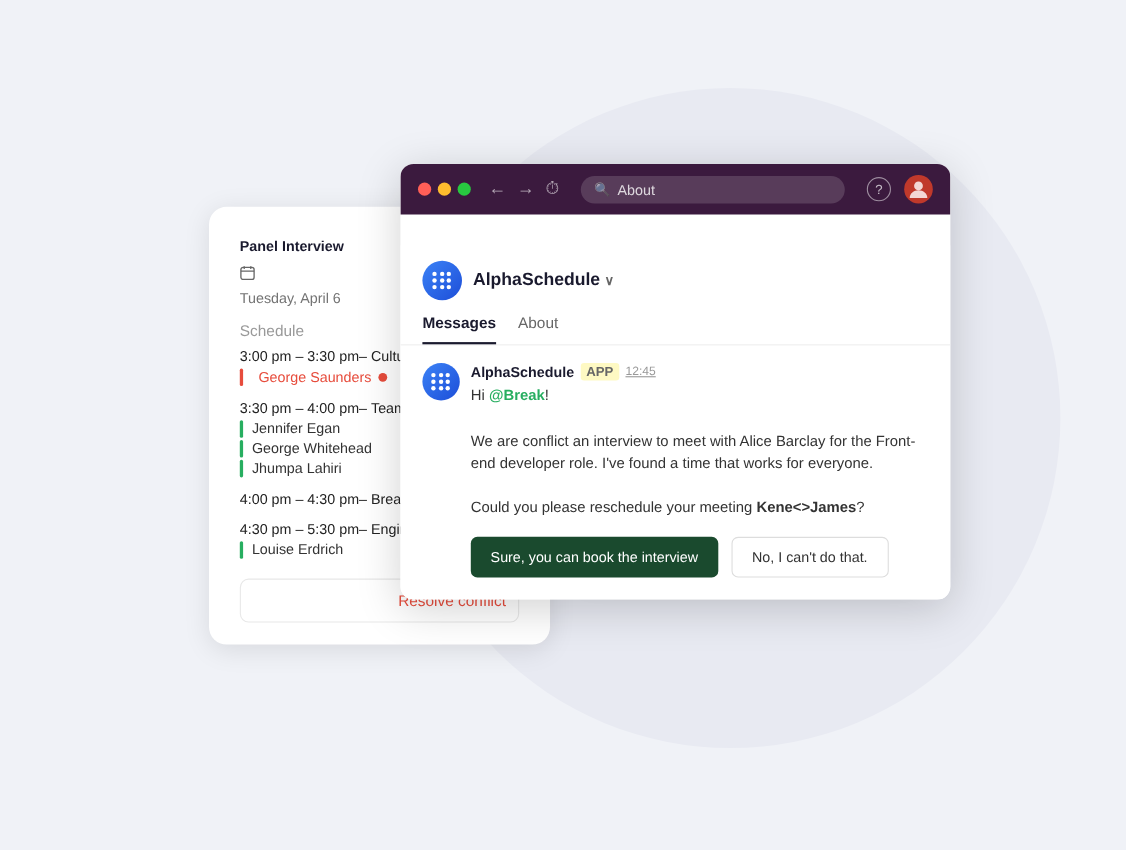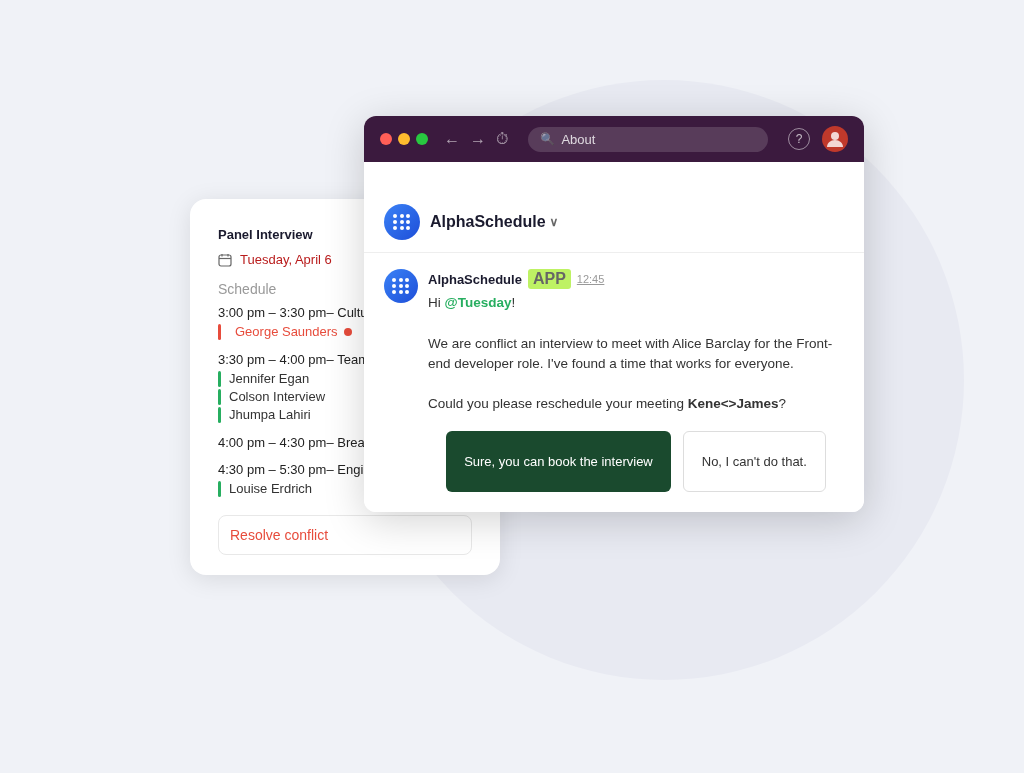--- a/index.html
+++ b/index.html
@@ -47,25 +47,26 @@
 
     .card-title {
       font-size: 13px;
       font-weight: 700;
       color: #1a1a2e;
       margin-bottom: 10px;
     }
 
     .card-meta {
       display: flex;
-      align-items: flex-end;
+      align-items: flex-start;
       gap: 8px;
       font-size: 13px;
-      color: #b91c1c;
+      color: #737373;
       margin-bottom: 4px;
+      flex-direction: column;
     }
 
     .card-meta svg {
       flex-shrink: 0;
     }
 
     .schedule-label {
       font-size: 14px;
       color: #999;
       margin: 14px 0 8px;
@@ -131,21 +132,21 @@
       width: 100%;
       margin-top: 18px;
       padding: 11px;
       border: 1.5px solid #e8e8e8;
       border-radius: 8px;
       background: #fff;
       color: #e74c3c;
       font-size: 14px;
       font-weight: 500;
       cursor: pointer;
-      text-align: left;
+      text-align: right;
     }
 
     
     .browser-window {
       position: absolute;
       bottom: -20px;
       right: -30px;
       width: 500px;
       background: #fff;
       border-radius: 12px;
@@ -346,23 +347,23 @@
       margin-bottom: 4px;
     }
 
     .message-sender {
       font-size: 13px;
       font-weight: 600;
       color: #1a1a2e;
     }
 
     .app-badge {
-      background: #bef264;
+      background: #fef9c3;
       color: #666;
-      font-size: 16px;
+      font-size: 12px;
       font-weight: 600;
       padding: 1px 5px;
       border-radius: 3px;
       text-transform: uppercase;
     }
 
     .message-time {
       font-size: 11px;
       color: #999;
       text-decoration: underline;
@@ -380,40 +381,39 @@
     }
 
     .bold-text {
       font-weight: 700;
     }
 
     .message-actions {
       display: flex;
       gap: 12px;
       margin-top: 16px;
-      justify-content: center;
     }
 
     .action-btn-primary {
       background: #1a4a2e;
       color: #fff;
       border: none;
       border-radius: 6px;
       padding: 10px 18px;
       font-size: 13px;
       font-weight: 500;
       cursor: pointer;
     }
 
     .action-btn-secondary {
       background: #fff;
       color: #333;
       border: 1.5px solid #ddd;
       border-radius: 6px;
-      padding: 22px 18px;
+      padding: 10px 18px;
       font-size: 13px;
       font-weight: 500;
       cursor: pointer;
     }
 
     .right-panel {
       position: relative;
       width: 310px;
     }
   </style>
@@ -448,21 +448,21 @@
     </div>
 
     <div class="schedule-block">
       <div class="schedule-time"><span>3:30 pm – 4:00 pm</span>– <span>Team interview</span></div>
       <div class="attendee">
         <div class="attendee-bar green"></div>
         <span>Jennifer Egan</span>
       </div>
       <div class="attendee">
         <div class="attendee-bar green"></div>
-        <span>Colson Interview</span>
+        <span>George Whitehead</span>
       </div>
       <div class="attendee">
         <div class="attendee-bar green"></div>
         <span>Jhumpa Lahiri</span>
       </div>
     </div>
 
     <div class="schedule-block">
       <div class="schedule-time"><span>4:00 pm – 4:30 pm</span>– <span>Break</span></div>
     </div>
@@ -567,20 +567,28 @@
                 <div class="app-icon-dot"></div>
                 <div class="app-icon-dot"></div>
                 <div class="app-icon-dot"></div>
               </div>
             </div>
             <div class="messenger-name">
               <span>AlphaSchedule</span>
               <span class="chevron">∨</span>
             </div>
           </div>
+          <div class="messenger-tabs">
+            <div class="tab active">
+              <span>Messages</span>
+            </div>
+            <div class="tab">
+              <span>About</span>
+            </div>
+          </div>
         </div>
 
         <div class="message-area">
           <div class="message-row">
             <div class="message-avatar">
               <div class="app-icon-dots">
                 <div class="app-icon-dot"></div>
                 <div class="app-icon-dot"></div>
                 <div class="app-icon-dot"></div>
                 <div class="app-icon-dot"></div>
@@ -591,21 +599,21 @@
                 <div class="app-icon-dot"></div>
               </div>
             </div>
             <div class="message-content">
               <div class="message-meta">
                 <span class="message-sender">AlphaSchedule</span>
                 <span class="app-badge">APP</span>
                 <span class="message-time">12:45</span>
               </div>
               <div class="message-text">
-                <span>Hi </span><span class="mention">@Tuesday</span><span>!</span><br><br>
+                <span>Hi </span><span class="mention">@Break</span><span>!</span><br><br>
                 <span>We are conflict an interview to meet with Alice Barclay for the Front-end developer role. I've found a time that works for everyone.</span><br><br>
                 <span>Could you please reschedule your meeting </span><span class="bold-text">Kene&lt;&gt;James</span><span>?</span>
               </div>
               <div class="message-actions">
                 <button class="action-btn-primary">Sure, you can book the interview</button>
                 <button class="action-btn-secondary">No, I can't do that.</button>
               </div>
             </div>
           </div>
         </div>

